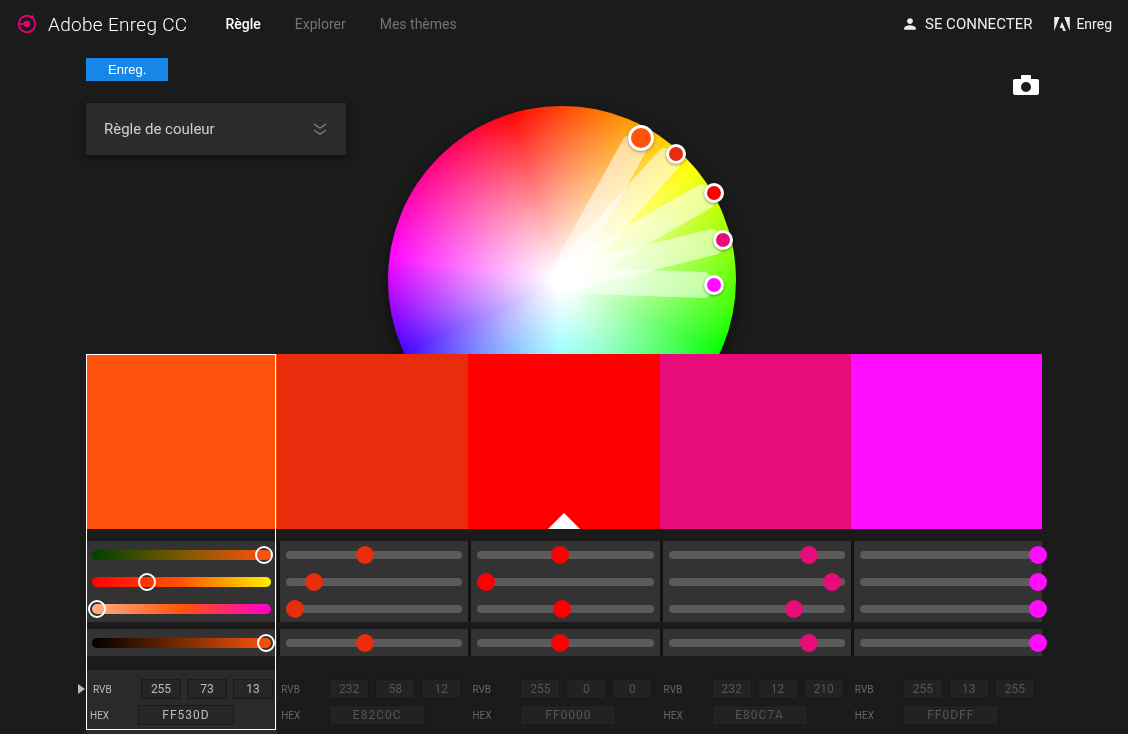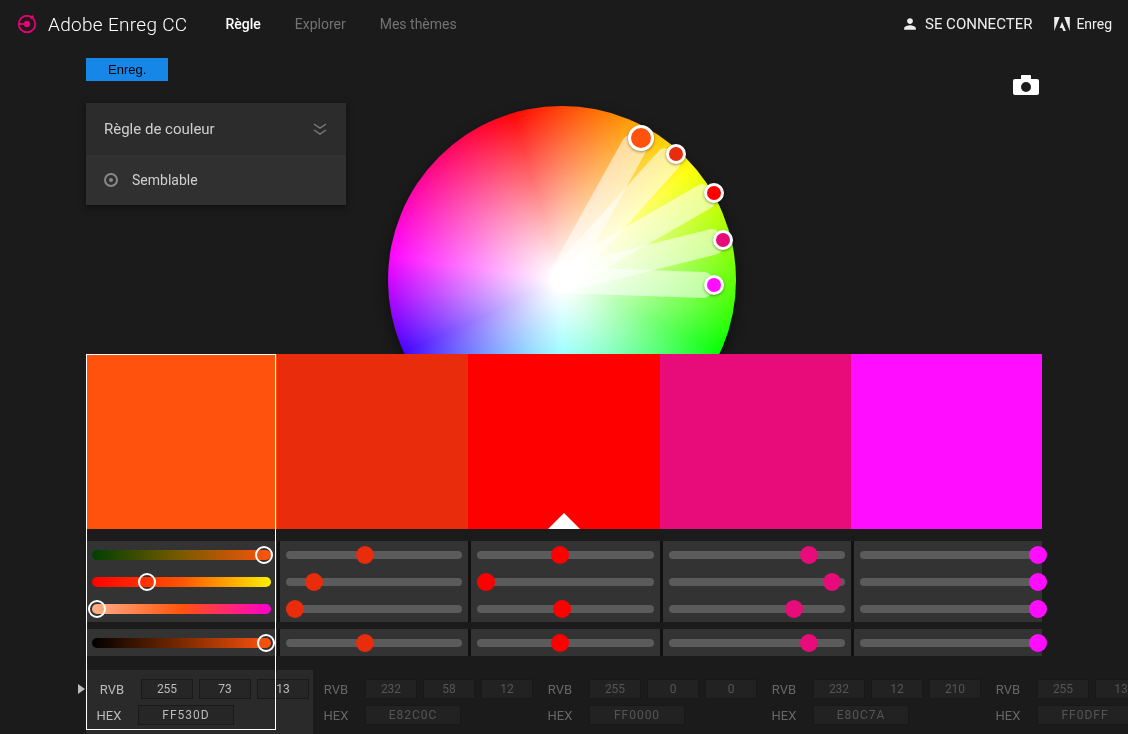--- a/index.html
+++ b/index.html
@@ -10,21 +10,21 @@
   .logo-text { color: #fff; font-size: 19px; font-weight: 300; letter-spacing: .3px; }
   .nav { display: flex; margin-left: 38px; gap: 34px; }
   .nav-item { font-size: 14px; color: #737373; cursor: pointer; }
   .nav-item.active { color: #fff; font-weight: 500; }
   .header-right { position: absolute; right: 16px; display: flex; align-items: center; gap: 22px; }
   .signin { display: flex; align-items: center; gap: 8px; font-size: 15px; color:#eee; cursor: pointer; }
   .adobe-mark { display: flex; align-items:center; gap:6px; font-size:14px; color:#eee; cursor:pointer; }
 
   
   .workspace { position: relative; padding: 10px 0 0 86px; }
-  .save-btn { background:#1687e6; color:#000000; font-size:13px; border:none; padding:4px 22px; cursor:pointer; }
+  .save-btn { background:#1687e6; color:#ffffff; font-size:13px; border:none; padding:4px 22px; cursor:pointer; }
   .camera-btn { position:absolute; right:88px; top:26px; cursor:pointer; }
   .rule-panel { margin-top:22px; width:260px; background:#303030; box-shadow:0 2px 6px rgba(0,0,0,.5); }
   .rule-head { height:52px; display:flex; align-items:center; justify-content:space-between; padding:0 18px; border-bottom:1px solid #2a2a2a; background:#2c2c2c; cursor:pointer;gap:21px; }
   .rule-head span { font-size:15px; color:#cfcfcf; }
   .chev { opacity:.6; }
   .rule-item { height:50px; display:flex; align-items:center; gap:14px; padding:0 18px; font-size:14px; color:#cfcfcf; cursor:pointer; }
   .rule-item .circ { width:14px; height:14px; border:2px solid #888; border-radius:50%; position:relative; }
   .rule-item .circ::after { content:""; position:absolute; left:50%; top:50%; width:4px; height:4px; background:#888; border-radius:50%; transform:translate(-50%,-50%); }
 
   
@@ -56,26 +56,26 @@
   
   .grad { height:10px; border-radius:6px; position:absolute; left:6px; right:6px; top:50%; transform:translateY(-50%); }
   .flat { height:8px; background:#5b5b5b; border-radius:5px; position:absolute; left:6px; right:6px; top:50%; transform:translateY(-50%); }
   .thumb { position:absolute; width:18px; height:18px; border-radius:50%; top:50%; transform:translate(-50%,-50%); }
   .thumb.outline { border:2px solid #fff; background:transparent; box-sizing:border-box; }
 
   
   .values { position:absolute; left:86px; top:622px; width:956px; display:flex; }
   .val-col { flex:1; padding:6px 4px 10px 4px; }
   .val-row { display:flex; align-items:center; height:26px; gap:6px; }
-  .val-label { font-size:13px; color:#bbb; width:38px; text-align:center; margin-right:4px;}
+  .val-label { font-size:10px; color:#bbb; width:38px; text-align:left; margin-right:4px;}
   .val-col.inactive .val-label { color:#666; }
   .tri { width:0;height:0;border-top:5px solid transparent;border-bottom:5px solid transparent;border-left:7px solid #bbb; margin-right:2px; margin-left:-12px;}
   .val-box { background:#262626; border:1px solid #1a1a1a; color:#bbb; font-size:12px; text-align:center; padding:2px 0; }
   .val-col.inactive .val-box { background:#222; color:#555; border-color:#181818; }
-  .val-box.s { width:52px; }
+  .val-box.s { width:40px; }
   .val-box.l { width:96px; letter-spacing:1px; }
   .val-col.inactive .val-box.l { width:96px; }
   .val-col.active { background:#2a2a2a; }
   
   .active-col-box { position:absolute; left:86px; top:306px; width:190px; height:376px; border:1px solid #fff; pointer-events:none; z-index:6;}
 
 </style>
 </head>
 <body>
 
@@ -119,24 +119,20 @@
     </svg>
   </div>
 
   <div class="rule-panel">
     <div class="rule-head">
       <span>Règle de couleur</span>
       <svg class="chev" width="16" height="12" viewBox="0 0 16 12">
           <path d="M2 1l6 4 6-4M2 7l6 4 6-4" fill="none" stroke="#aaa" stroke-width="1.5"></path>
         </svg>
     </div>
-    <div class="rule-item">
-      <span class="circ"></span>
-      <span>Semblable</span>
-    </div>
   </div>
 
   
   <div class="wheel-wrap">
     <div class="wheel"></div>
     <div id="wheel-overlay"></div>
   <div class="ray" style="width: 162px; height: 26px; transform: translate(-2px, -13px) rotate(-61deg); left: 174px; top: 174px;"></div>
       <div class="handle" style="width: 26px; height: 26px; left: 239.539px; top: 19.3116px; background: rgb(255, 83, 13);"></div>
       <div class="ray" style="width: 170px; height: 26px; transform: translate(-2px, -13px) rotate(-48deg); left: 174px; top: 174px;"></div>
       <div class="handle" style="width: 20px; height: 20px; left: 277.752px; top: 37.6654px; background: rgb(232, 44, 12);"></div>

